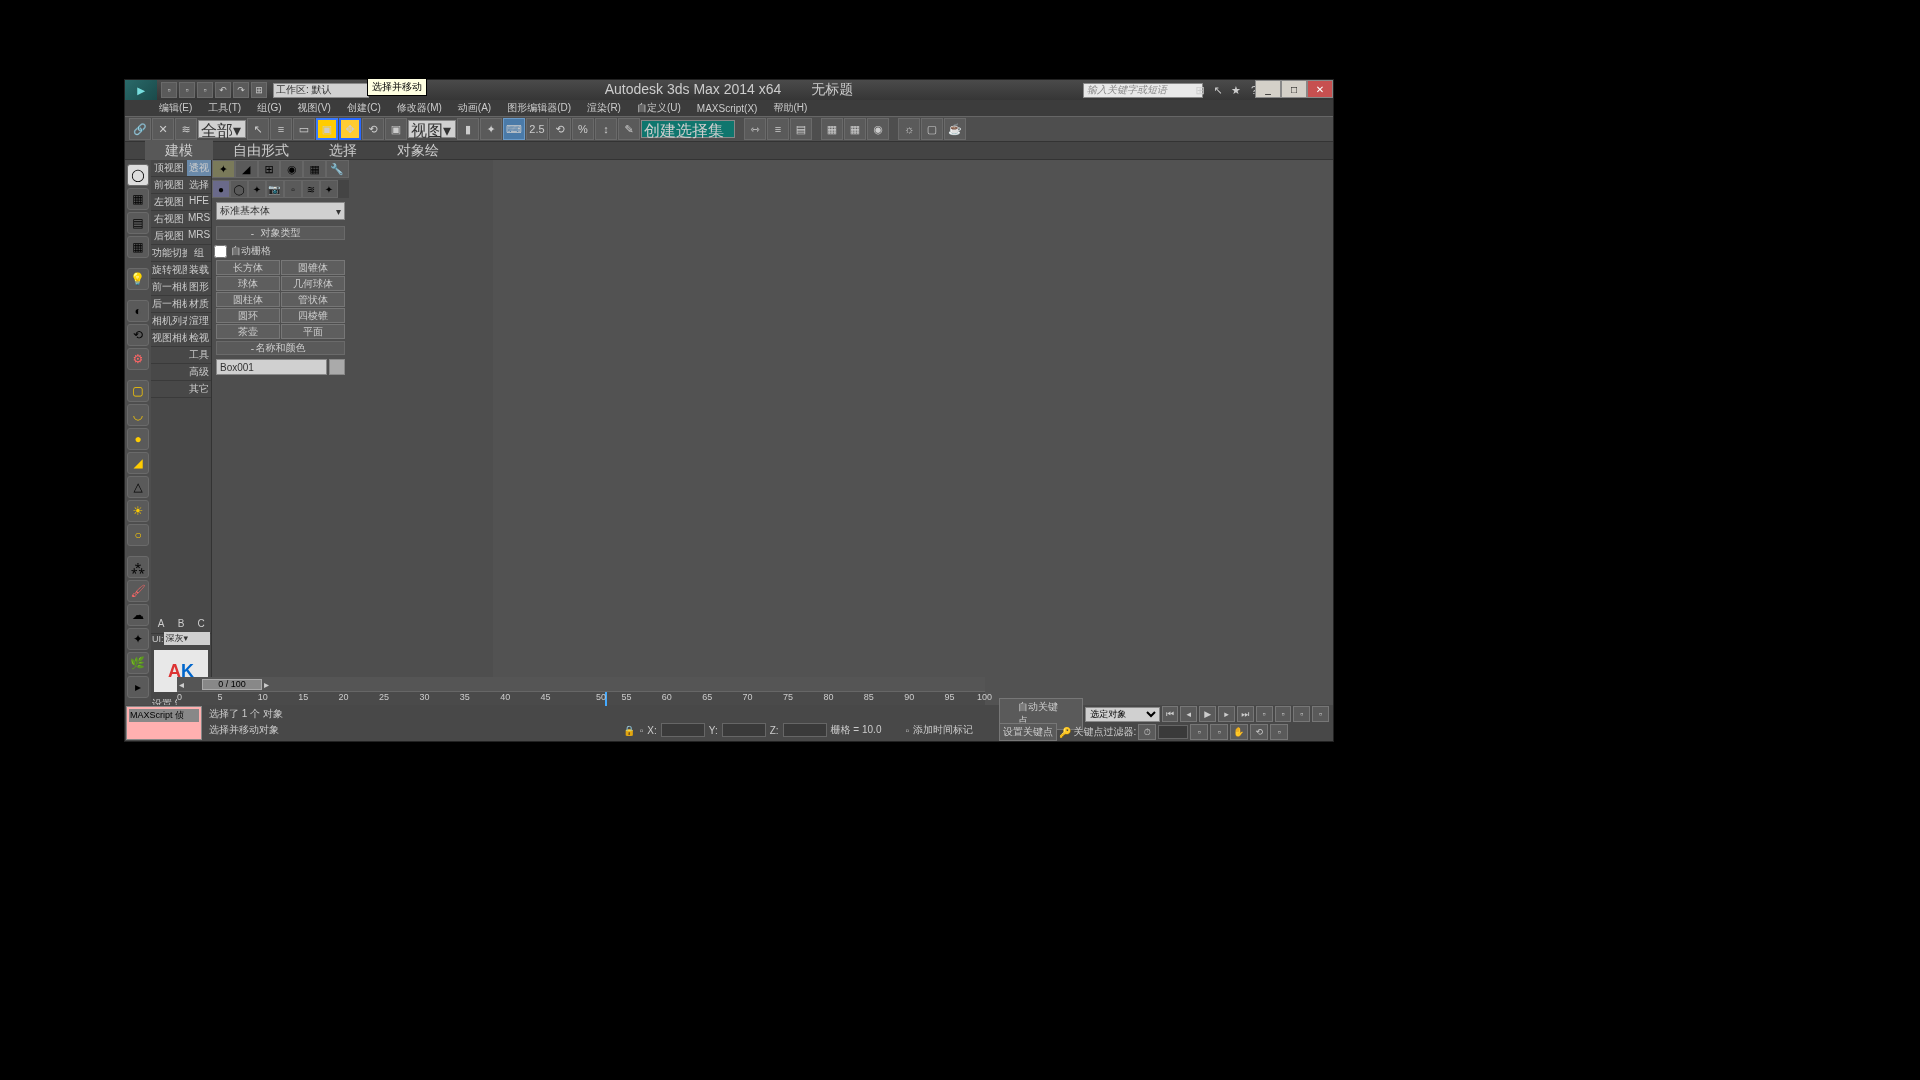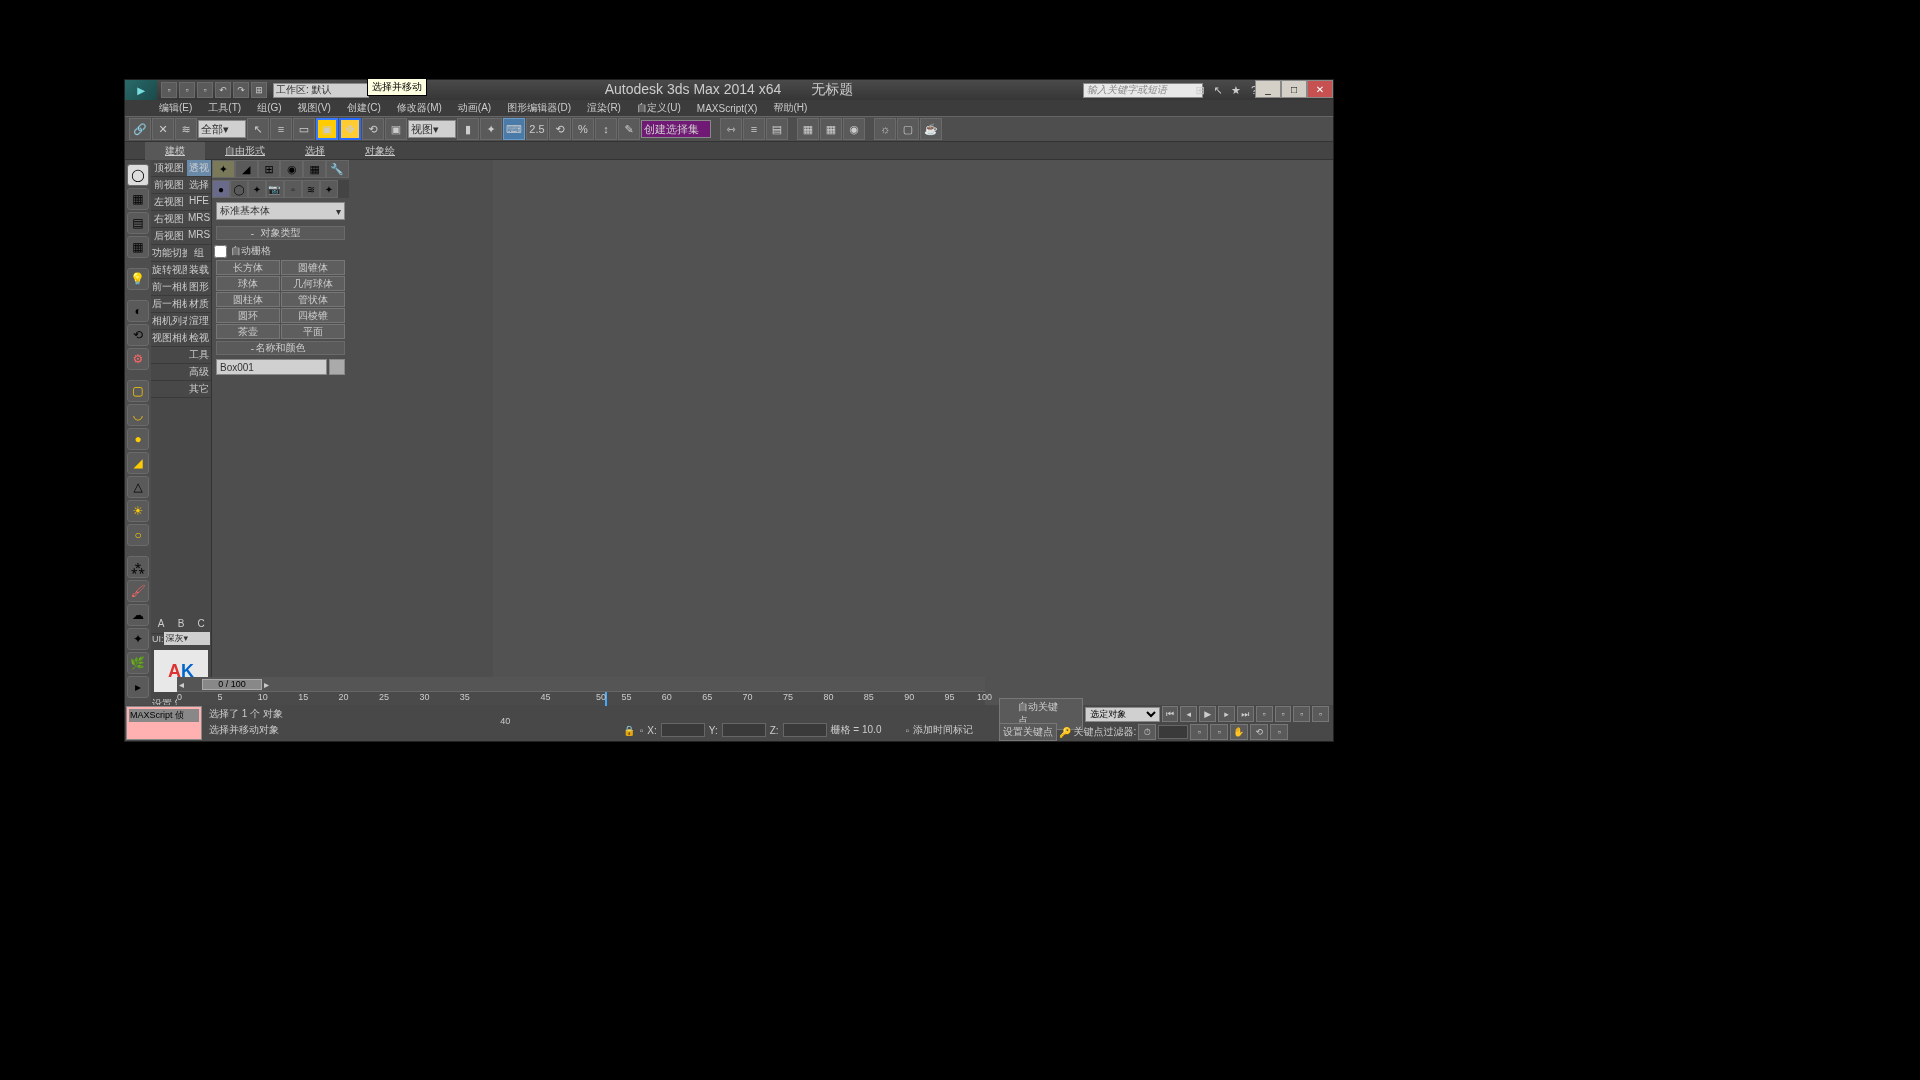--- a/index.html
+++ b/index.html
@@ -22,26 +22,26 @@
 
 
 .menu-bar { height: 16px; background: #3c3c3c; display: flex; align-items: center; padding-left: 30px; gap: 8px; }
 .menu-item { color: #ccc; font-size: 10px; padding: 0 4px; cursor: pointer; }
 
 
 .main-toolbar { height: 26px; background: #4e4e4e; border-top: 1px solid #666; border-bottom: 1px solid #333; display: flex; align-items: center; padding: 0 4px; gap: 1px; }
 .tb-btn { width: 22px; height: 22px; background: #5a5a5a; border: 1px solid #6a6a6a; display: flex; align-items: center; justify-content: center; font-size: 11px; color: #ccc; cursor: pointer; }
 .tb-btn.active { background: #4a7aa8; border-color: #6a9ac8; }
 .tb-btn.highlight { background: #ffcc00; border: 2px solid #3a7aff; }
-.tb-sel { height: 18px; background: #d0d0d0; border: 1px solid #888; font-size: 11px; padding: 0 2px; min-width: 48px; display: flex; align-items: center; color: #333; }
+.tb-sel { height: 18px; background: #d0d0d0; border: 1px solid #888; font-size: 16px; padding: 0 2px; min-width: 48px; display: flex; color: #333; }
 .tb-sep { width: 3px; height: 22px; margin: 0 2px; }
 
 
 .ribbon-tabs { height: 18px; background: #444; display: flex; align-items: center; padding-left: 20px; gap: 0; border-bottom: 1px solid #333; }
-.ribbon-tab { padding: 2px 20px; color: #ccc; font-size: 10px; cursor: pointer; text-decoration: underline; }
+.ribbon-tab { padding: 2px 20px; color: #ccc; font-size: 14px; cursor: pointer; }
 .ribbon-tab.active { background: #585858; }
 .tooltip { position: absolute; background: #ffffe1; border: 1px solid #000; padding: 1px 4px; font-size: 10px; color: #000; z-index: 100; }
 
 
 .sub-bar { height: 15px; background: #484848; display: flex; align-items: center; padding-left: 8px; }
 .sub-bar-text { color: #ccc; font-size: 10px; }
 
 
 .main-layout { display: flex; height: 553px; }
 
@@ -172,21 +172,21 @@
     <div class="tb-btn">▮</div>
     <div class="tb-btn">✦</div>
     <div class="tb-btn active">⌨</div>
     <div class="tb-btn">
         <span>2.5</span>
       </div>
     <div class="tb-btn">⟲</div>
     <div class="tb-btn">%</div>
     <div class="tb-btn">↕</div>
     <div class="tb-btn">✎</div>
-    <div class="tb-sel" style="width:70px;background:#701a75;color:#ccc;">
+    <div class="tb-sel" style="width:94px;background:#0f766e;color:#ccc;">
         <span>创建选择集</span>
       </div>
     <div class="tb-sep"></div>
     <div class="tb-btn">⇿</div>
     <div class="tb-btn">≡</div>
     <div class="tb-btn">▤</div>
     <div class="tb-sep"></div>
     <div class="tb-btn">▦</div>
     <div class="tb-btn">▦</div>
     <div class="tb-btn">◉</div>
@@ -378,21 +378,21 @@
     <div class="time-ruler">
       <div class="playhead" style="left:53%;"></div>
       <span class="tick" style="left:0%;">0</span>
       <span class="tick" style="left:5%;">5</span>
       <span class="tick" style="left:10%;">10</span>
       <span class="tick" style="left:15%;">15</span>
       <span class="tick" style="left:20%;">20</span>
       <span class="tick" style="left:25%;">25</span>
       <span class="tick" style="left:30%;">30</span>
       <span class="tick" style="left:35%;">35</span>
-      <span class="tick" style="left:40%;margin-top:24px;">40</span>
+      <span class="tick" style="left:40%;">40</span>
       <span class="tick" style="left:45%;">45</span>
       <span class="tick" style="left:50%;padding-left:15px;">50</span>
       <span class="tick" style="left:55%;">55</span>
       <span class="tick" style="left:60%;">60</span>
       <span class="tick" style="left:65%;">65</span>
       <span class="tick" style="left:70%;">70</span>
       <span class="tick" style="left:75%;">75</span>
       <span class="tick" style="left:80%;">80</span>
       <span class="tick" style="left:85%;">85</span>
       <span class="tick" style="left:90%;">90</span>

